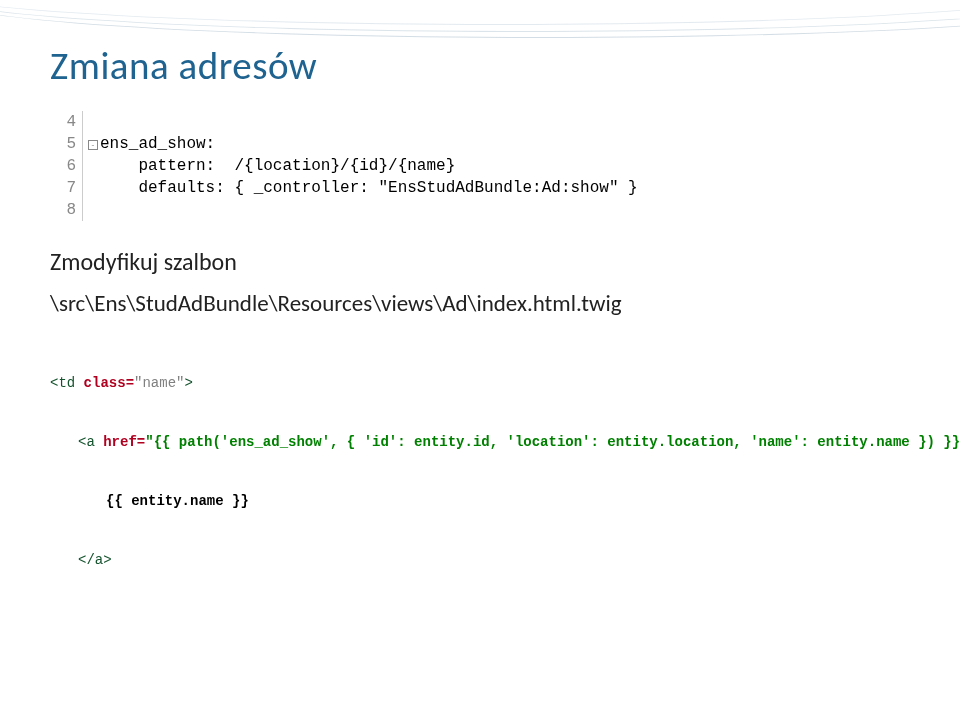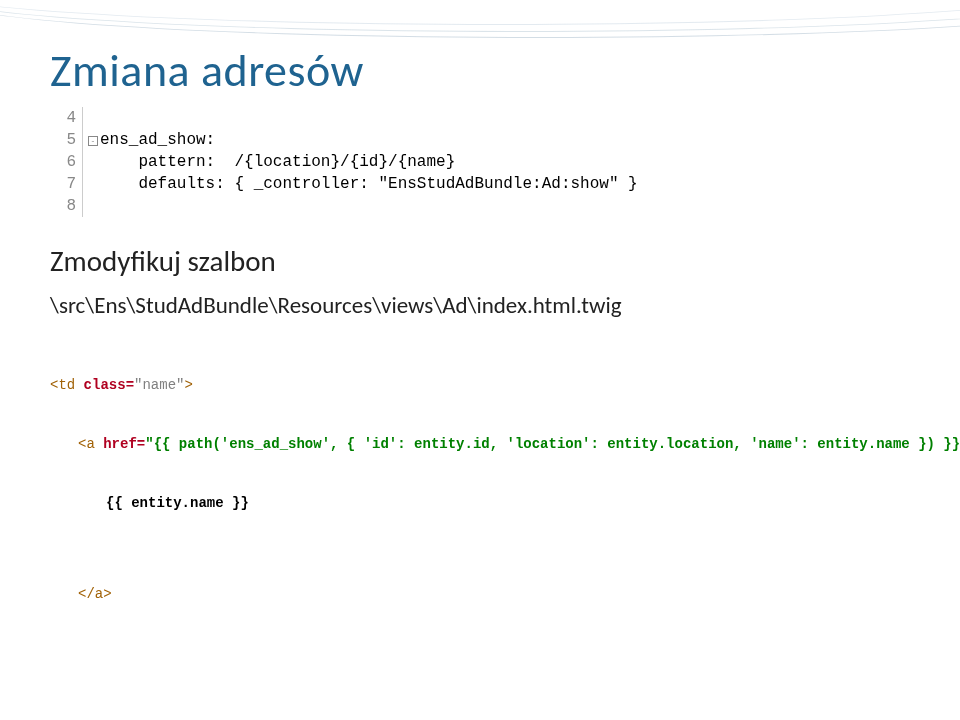--- a/index.html
+++ b/index.html
@@ -10,53 +10,53 @@
     padding: 38px 50px 40px 50px;
   }
   .top-waves {
     position: absolute; top: 0; left: 0; width: 960px; height: 60px; pointer-events: none;
   }
   .wave { position: absolute; width: 1200px; height: 80px; border: 1px solid rgba(100,140,170,0.25); border-radius: 50%; }
   .wave.w1 { top: -55px; left: -100px; border-color: rgba(100,140,170,0.18); }
   .wave.w2 { top: -48px; left: -80px; border-color: rgba(90,130,160,0.22); }
   .wave.w3 { top: -42px; left: -60px; border-color: rgba(80,120,150,0.25); }
   h1.title {
-    font-size: 46px; font-weight: 400; color: #1F6390; letter-spacing: 0.5px;
-    margin-bottom: 9px; margin-top: 4px;
+    font-size: 39px; font-weight: 400; color: #1F6390; letter-spacing: 0.5px;
+    margin-bottom: 22px; margin-top: 4px;
   }
   .path-line {
     font-family: Calibri, Arial, sans-serif;
     font-size: 23px; color: #222; margin-bottom: 10px;
   }
   .code-image {
     margin-top: 6px; margin-bottom: 26px; padding-left: 2px;
   }
   .gutter-row { display: flex; align-items: center; height: 22px; font-family: "Courier New", monospace; font-size: 16px; }
   .gutter-num { width: 30px; text-align: right; color: #888; padding-right: 6px; }
   .gutter-bar { width: 2px; height: 22px; background: transparent; border-left: 1px solid #ccc; margin-right: 4px; }
   .fold { color: #888; font-size: 11px; line-height: 11px; width: 12px; text-align: center; }
   .fold-box { display: inline-block; width: 10px; height: 10px; border: 1px solid #888; font-size: 8px; line-height: 8px; text-align: center; color: #888; margin-right: 2px; }
   .codecell { flex: 1; white-space: pre; }
   .code-image .codecell { color: #000; }
   .route-name { color: #000; }
   .route-pattern { color: #000; }
 
   .section-text {
-    font-size: 29px; color: #222; line-height: 1.25; margin-top: 20px;
+    font-size: 24px; color: #222; line-height: 1.25; margin-top: 20px;
   }
   .section-text.first { margin-top: 22px; }
 
   .twig-code {
     margin-top: 18px; margin-bottom: 12px;
     font-family: "Courier New", monospace; font-size: 14px;
     line-height: 1.4;
     white-space: pre;
   }
   .tag-red { color: #b00020; font-weight: bold; }
-  .tag-brown { color: #a16207; margin-top: 32px; }
+  .tag-brown { color: #14532d; }
   .attr-green { color: #008000; font-weight: bold; }
   .attr-grey { color: #808080; }
   .text-black { color: #000; font-weight: bold; }
   .twig-code .line { display: block; }
   .twig-code .i1 { padding-left: 28px; }
   .twig-code .i2 { padding-left: 56px; }
 </style>
 </head>
 <body>
 

